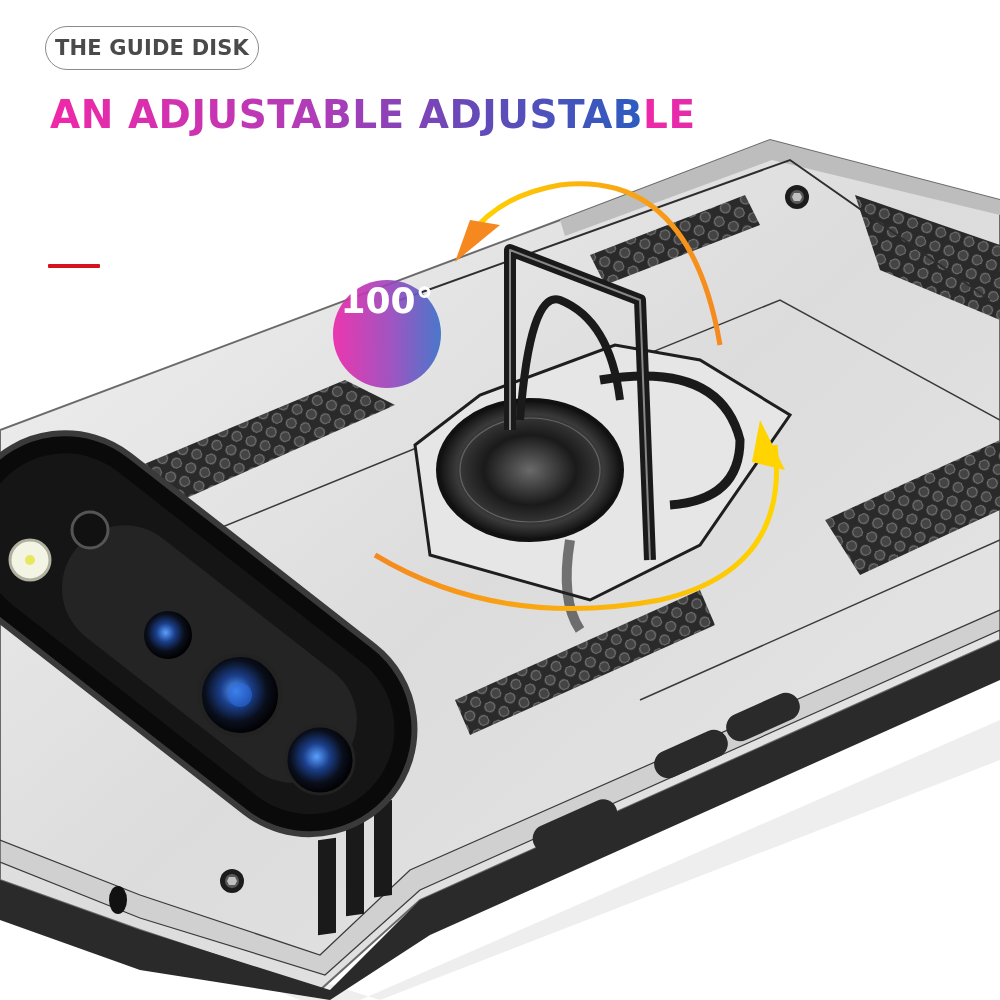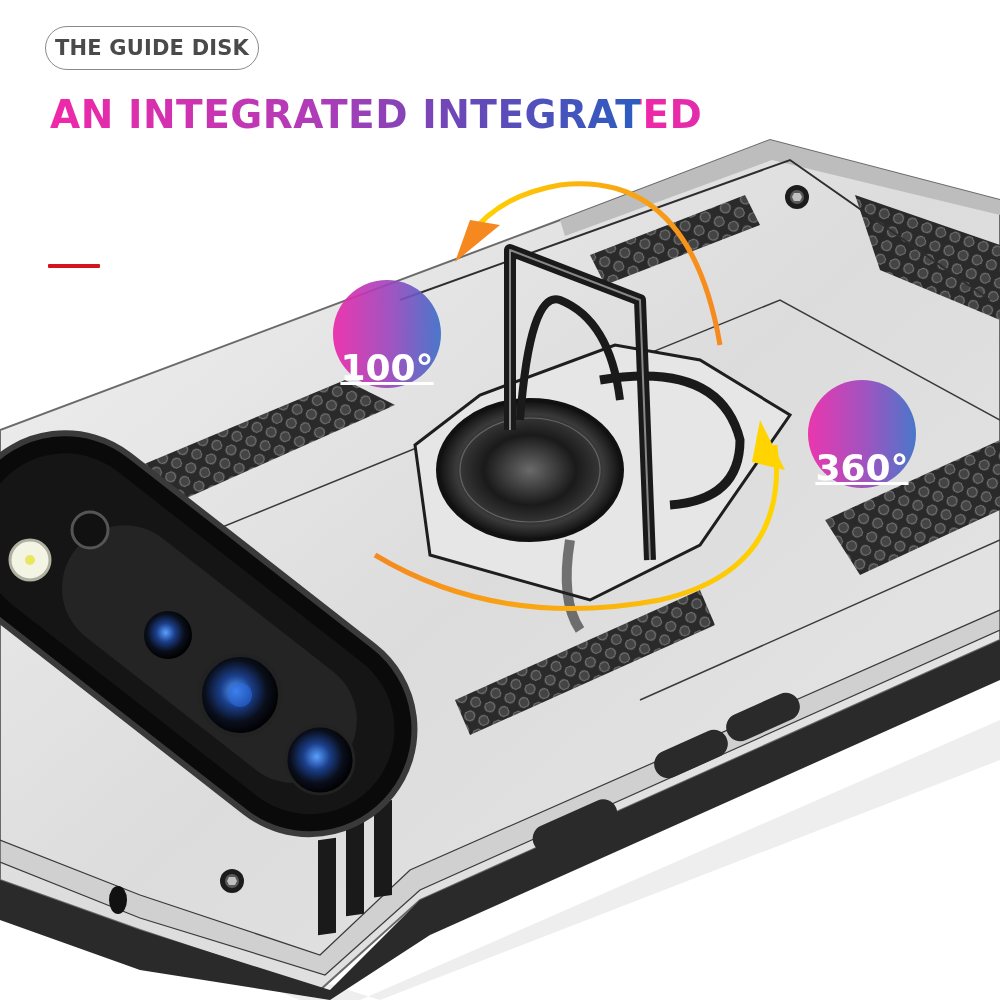--- a/index.html
+++ b/index.html
@@ -27,25 +27,24 @@
       background-size: 590px 100%;
       -webkit-background-clip: text; background-clip: text;
       color: transparent;
     }
     .underline {
       position: absolute; left: 48px; top: 264px; width: 52px; height: 4px;
       background: #d4141c; border-radius: 1px; z-index: 5;
     }
     .bubble {
       position: absolute; border-radius: 50%;
-      display: flex; align-items: flex-end; justify-content: center;
+      display: flex; align-items: flex-start; justify-content: center;
       color: #ffffff; font-weight: bold; font-size: 36px;
       background: linear-gradient(90deg, rgba(236,40,170,0.92) 0%, rgba(150,70,190,0.9) 55%, rgba(60,110,200,0.92) 100%);
       z-index: 6;
-      text-decoration: underline;
     }
     .bubble-100 { left: 333px; top: 280px; width: 108px; height: 108px; }
     .bubble-360 { left: 808px; top: 380px; width: 108px; height: 108px; }
   </style>
 </head>
 <body>
 
 <div class="stage">
 
   <svg width="1000" height="1000" viewBox="0 0 1000 1000" style="position:absolute;left:0;top:0;">
@@ -159,25 +158,22 @@
 
     <path d="M375 555 Q500 630 660 600 Q790 570 775 445" fill="none" stroke="url(#arcGrad2)" stroke-width="5"></path>
     <polygon points="760,420 785,470 752,462" fill="#ffd400"></polygon>
   </svg>
 
   <div class="badge">
     <span>THE GUIDE DISK</span>
   </div>
 
   <div class="headline">
-    <span class="line">AN INTEGRATED INTEGRATED</span>
+    <span class="line">AN ADJUSTABLE ADJUSTABLE</span>
   </div>
 
   <div class="underline"></div>
 
   <div class="bubble bubble-100">
     <span>100°</span>
   </div>
-  <div class="bubble bubble-360">
-    <span>360°</span>
-  </div>
 
 </div>
 
 </body></html>

